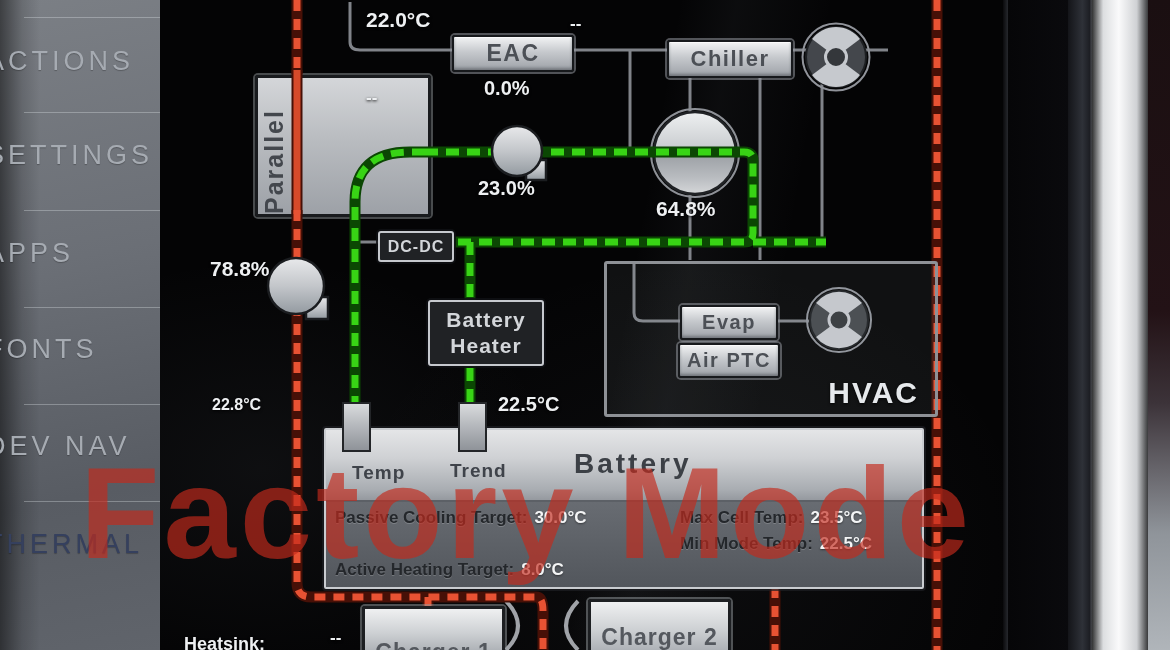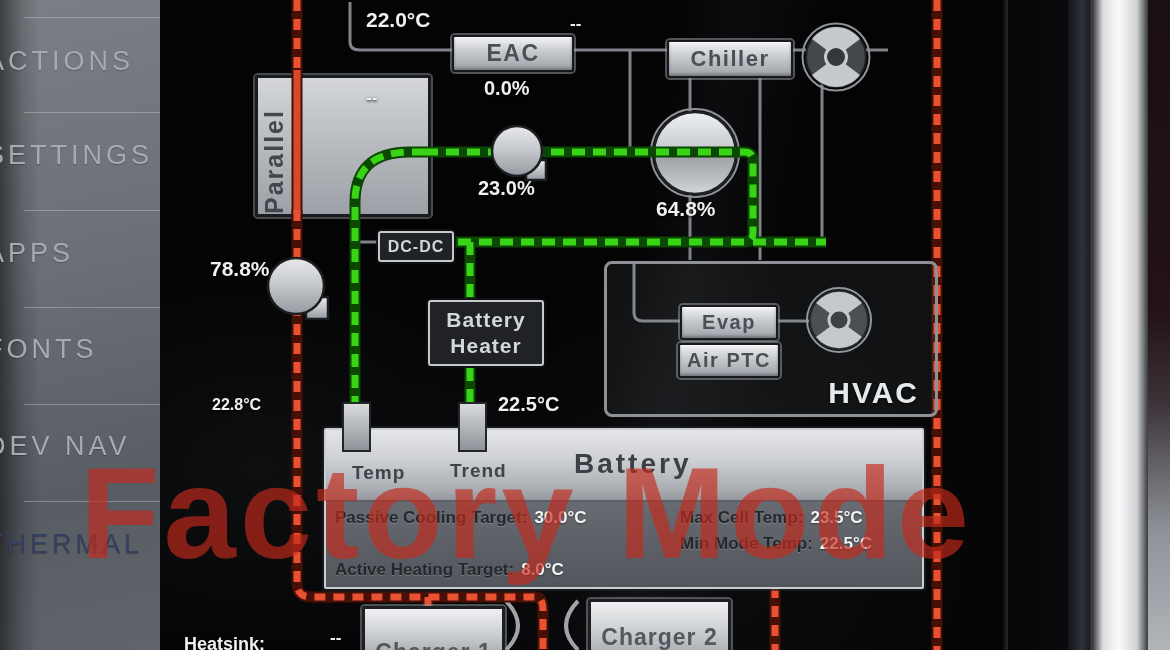--- a/index.html
+++ b/index.html
@@ -58,21 +58,21 @@
   .parallel{position:absolute;left:255px;top:75px;width:170px;height:136px;z-index:1;
     background:linear-gradient(180deg,#d4d6d9 0%,#b9bcc0 45%,#9da1a7 100%);
     border:3px solid #191b1e;border-radius:3px;
     box-shadow:0 0 0 2px rgba(140,145,150,.5);}
   .parallel .vtext{position:absolute;left:2px;top:0;bottom:0;display:flex;align-items:center;
     writing-mode:vertical-rl;transform:rotate(180deg);
     font-size:25px;font-weight:bold;color:#43474d;letter-spacing:2px;}
 
   
   .hvac{position:absolute;left:604px;top:261px;width:328px;height:150px;z-index:3;
-    border:3px solid #8e9196;border-radius:8px;background:rgba(190,195,202,.07);}
+    border:3px solid #8e9196;border-radius:3px;background:rgba(190,195,202,.07);}
   .hvac-title{position:absolute;right:16px;bottom:4px;font-size:30px;font-weight:bold;
     color:#e6e9ec;letter-spacing:2px;text-shadow:0 1px 3px rgba(0,0,0,.8);}
 
   
   .bpanel{position:absolute;left:324px;top:428px;width:596px;height:157px;z-index:3;
     border:2px solid #c9ccd0;border-radius:2px;box-shadow:0 0 0 2px rgba(30,32,36,.7);}
   .bhead{position:absolute;left:0;top:0;right:0;height:70px;
     background:linear-gradient(180deg,#e4e5e7 0%,#cfd1d4 40%,#a9adb2 85%,#95999f 100%);
     border-bottom:2px solid #5c6066;text-decoration:underline;}
   .btab{position:absolute;font-size:19px;font-weight:bold;color:#3f434a;letter-spacing:1px;}

